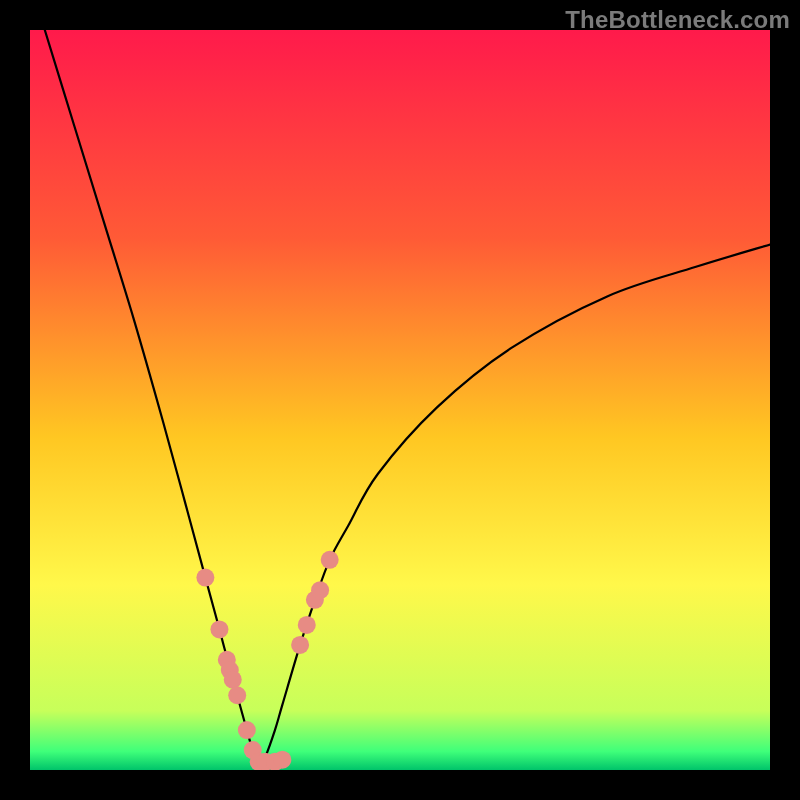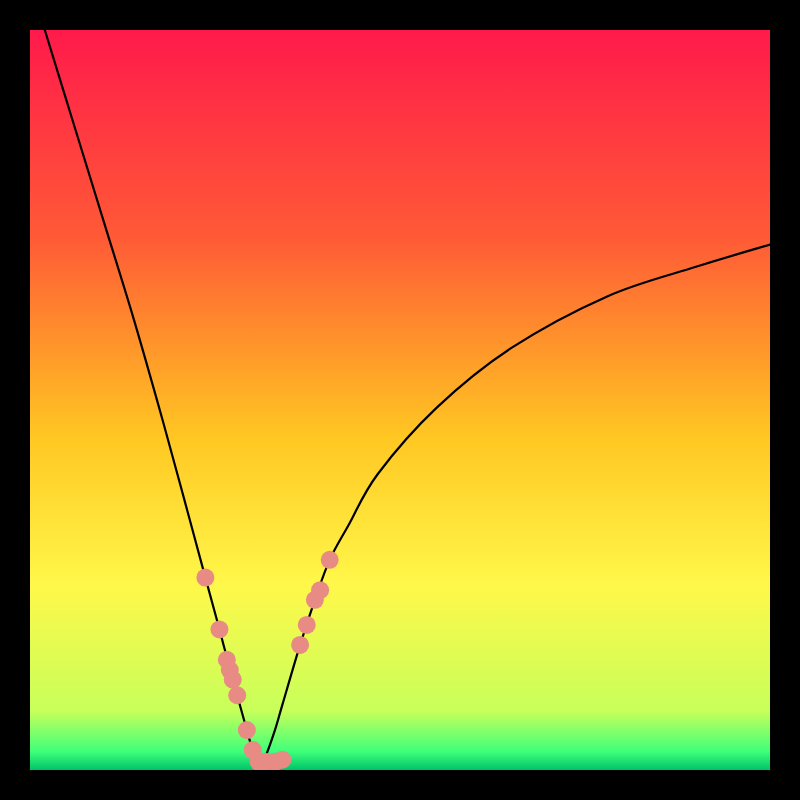--- a/index.html
+++ b/index.html
@@ -31,20 +31,21 @@
     font-size: 24px;
     font-weight: 600;
     color: #7b7b7b;
     letter-spacing: 0.2px;
   }
 </style>
 </head>
 <body>
 <div class="stage">
 
+  <div class="watermark">TheBottleneck.com</div>
 
   <svg class="plot" viewBox="0 0 740 740" preserveAspectRatio="none">
     <defs>
       <linearGradient id="bg-grad" x1="0" y1="0" x2="0" y2="1">
 
       <stop offset="0%" stop-color="#ff1a4b"></stop>
           <stop offset="28.000000000000004%" stop-color="#ff5a36"></stop>
           <stop offset="55.00000000000001%" stop-color="#ffc722"></stop>
           <stop offset="75%" stop-color="#fff84a"></stop>
           <stop offset="92%" stop-color="#c7ff5a"></stop>

